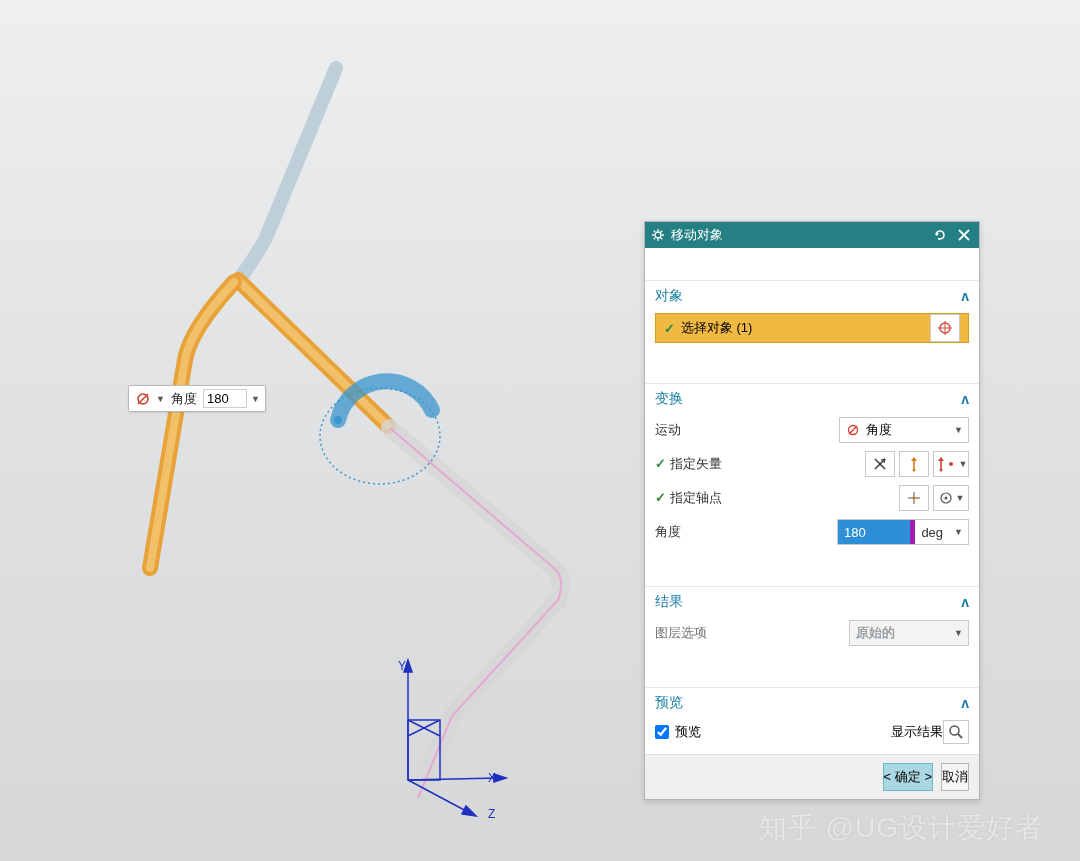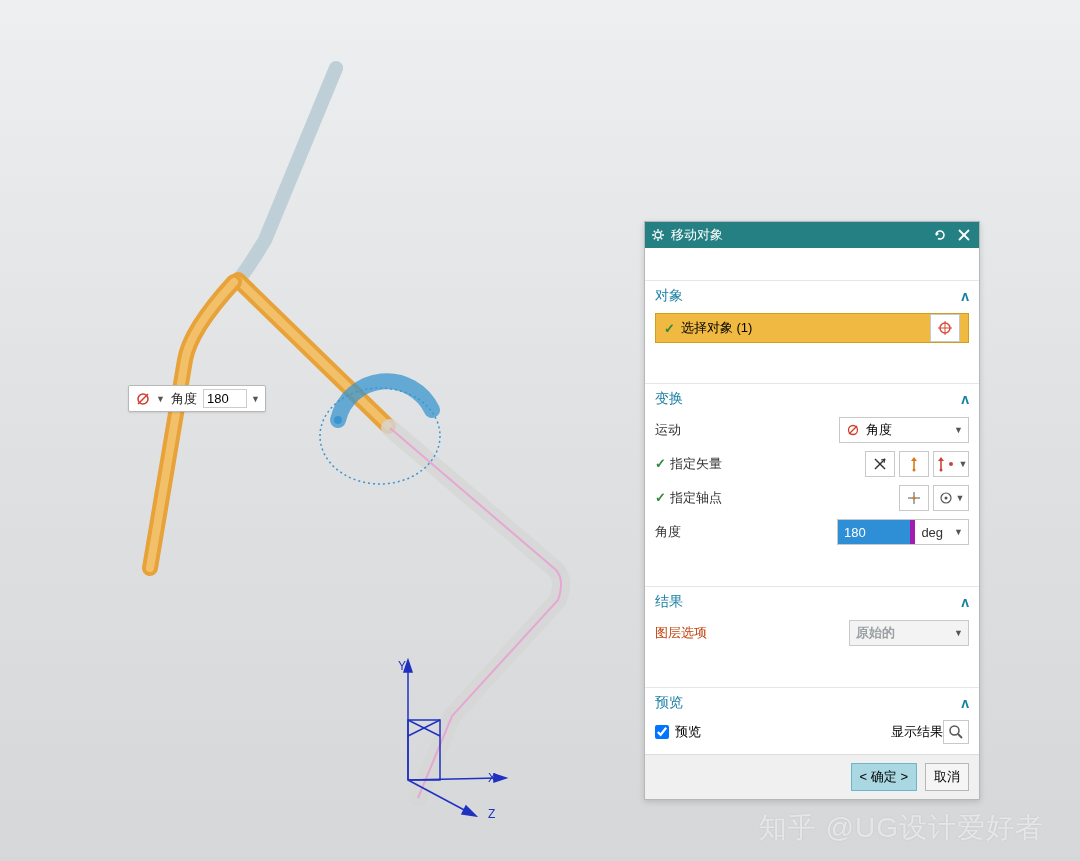--- a/index.html
+++ b/index.html
@@ -78,21 +78,21 @@
   .angle-input .dd-arrow { padding:0 5px; font-size:9px; color:#555; }
 
   .num-input { border:1px solid #c9c9c9; height:26px; width:72px; text-align:right; padding:0 6px; font-size:13px; }
 
   .preview-row { display:flex; align-items:center; padding:4px 10px 10px 10px; gap:6px; }
   .preview-row input[type=checkbox] { width:14px; height:14px; }
   .preview-row .show-res { margin-left:auto; display:flex; align-items:center; }
   .mag-btn { border:1px solid #c9c9c9; background:#fff; width:26px; height:24px; display:flex; align-items:center; justify-content:center; }
 
   .footer { background:#f0f0f0; border-top:1px solid #ddd; padding:8px 10px; display:flex; justify-content:flex-end; gap:8px; }
-  .btn { border:1px solid #b7b7b7; background:#f5f5f5; padding:4px 8px; font-size:13px; cursor:pointer; }
+  .btn { border:1px solid #b7b7b7; background:#f5f5f5; padding:4px 0; font-size:13px; cursor:pointer; }
   .btn.primary { background:#a9d7e2; border-color:#6db6c9; }
 
   
   .watermark { position:absolute; right:36px; bottom:14px; color:rgba(255,255,255,0.55); font-size:28px; font-weight:500; letter-spacing:1px; text-shadow:0 0 2px rgba(0,0,0,0.1); }
 
   
   .viewport-svg { position:absolute; left:0; top:0; }
 </style>
 </head>
 <body>
@@ -277,21 +277,21 @@
       </div>
     </div>
   </div>
 
   <div class="section-header">
     <span>结果</span>
     <span class="chev">ʌ</span>
   </div>
   <div class="section-body">
     <div class="row">
-      <span class="label" style="color:#c2410c">图层选项</span>
+      <span class="label" style="color:#737373">图层选项</span>
       <div class="ctrls">
         <div class="dropdown disabled" style="min-width:120px">
           <span>原始的</span>
           <span class="dd-arrow">▼</span>
         </div>
       </div>
     </div>
   </div>
 
   <div class="section-header">

